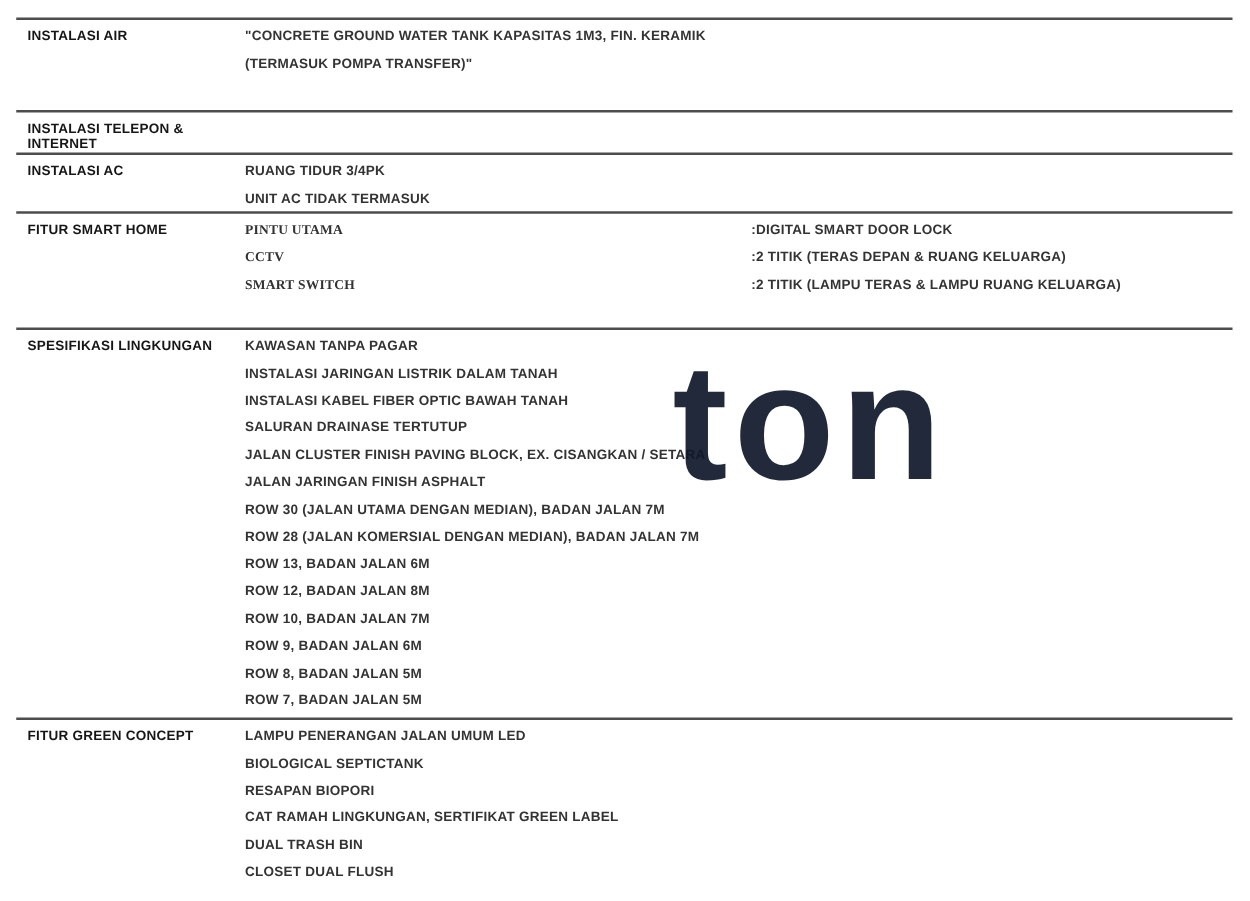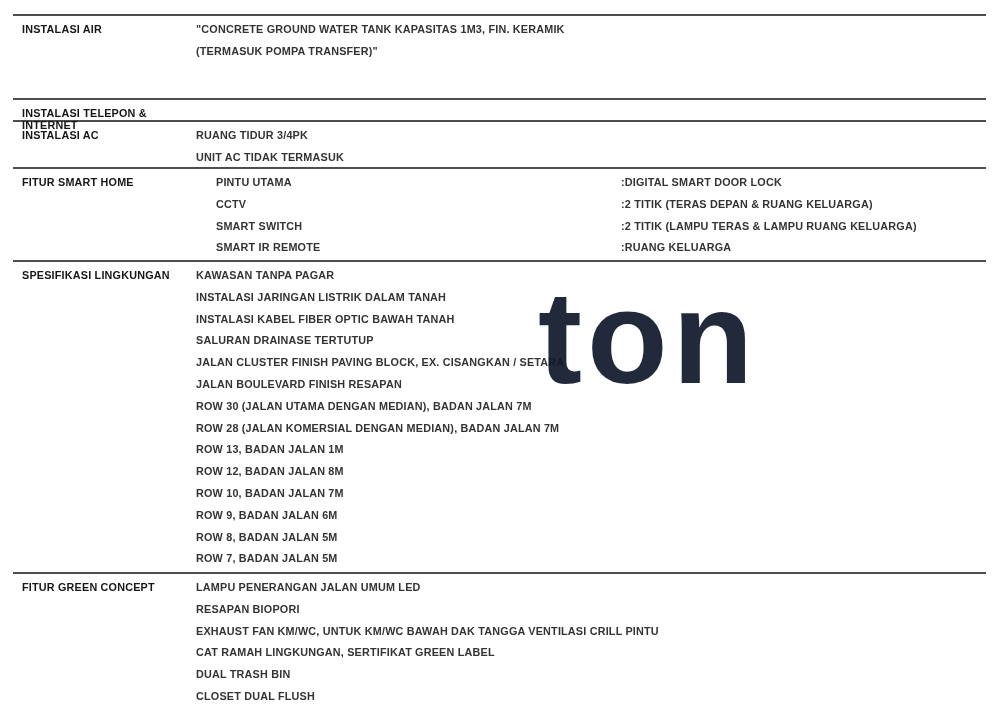--- a/index.html
+++ b/index.html
@@ -16,24 +16,24 @@
     position: absolute;
     left: 13px;
     top: 14px;
     width: 973px;
   }
   section {
     display: flex;
     box-sizing: border-box;
     border-top: 2px solid #4d4d4d;
   }
-  .s1 { height: 84px; }
-  .s2 { height: 22px; }
+  .s1 { height: 74px; }
+  .s2 { height: 34px; }
   .s3 { height: 47px; justify-content: center; }
-  .s4 { height: 93px; gap: 20px; }
+  .s4 { height: 93px; }
   .s5 { height: 312px; }
   .s6 { height: 161px; }
   .label {
     width: 183px;
     box-sizing: border-box;
     padding: 7px 4px 0 9px;
     font-size: 10.8px;
     font-weight: 700;
     letter-spacing: 0.2px;
     color: #161616;
@@ -46,21 +46,21 @@
   .row {
     height: 21.8px;
     display: flex;
     align-items: flex-start;
     font-size: 10.8px;
     font-weight: 700;
     letter-spacing: 0.2px;
     color: #333333;
     white-space: nowrap;
   }
-  .row .item.fixed { width: 405px; flex-shrink: 0; }
+  .row .item.fixed { width: 405px; flex-shrink: 0; font-family: Liberation Serif, serif; }
   .watermark {
     position: absolute;
     left: 538px;
     top: 262px;
     font-size: 132px;
     font-weight: 700;
     letter-spacing: 5px;
     color: #0f172a;
     opacity: 0.92;
     z-index: 5;
@@ -109,24 +109,20 @@
         <span class="value">:DIGITAL SMART DOOR LOCK</span>
       </div>
       <div class="row">
         <span class="item fixed">CCTV</span>
         <span class="value">:2 TITIK (TERAS DEPAN &amp; RUANG KELUARGA)</span>
       </div>
       <div class="row">
         <span class="item fixed">SMART SWITCH</span>
         <span class="value">:2 TITIK (LAMPU TERAS &amp; LAMPU RUANG KELUARGA)</span>
       </div>
-      <div class="row">
-        <span class="item fixed">SMART IR REMOTE</span>
-        <span class="value">:RUANG KELUARGA</span>
-      </div>
     </div>
   </section>
 
   <section class="s5">
     <div class="label">SPESIFIKASI LINGKUNGAN</div>
     <div class="rows">
       <div class="row">
           <span class="item">KAWASAN TANPA PAGAR</span>
         </div>
       <div class="row">
@@ -135,30 +131,30 @@
       <div class="row">
           <span class="item">INSTALASI KABEL FIBER OPTIC BAWAH TANAH</span>
         </div>
       <div class="row">
           <span class="item">SALURAN DRAINASE TERTUTUP</span>
         </div>
       <div class="row">
           <span class="item">JALAN CLUSTER FINISH PAVING BLOCK, EX. CISANGKAN / SETARA</span>
         </div>
       <div class="row">
-          <span class="item">JALAN BOULEVARD FINISH RESAPAN</span>
+          <span class="item">JALAN JARINGAN FINISH ASPHALT</span>
         </div>
       <div class="row">
           <span class="item">ROW 30 (JALAN UTAMA DENGAN MEDIAN), BADAN JALAN 7M</span>
         </div>
       <div class="row">
           <span class="item">ROW 28 (JALAN KOMERSIAL DENGAN MEDIAN), BADAN JALAN 7M</span>
         </div>
       <div class="row">
-          <span class="item">ROW 13, BADAN JALAN 1M</span>
+          <span class="item">ROW 13, BADAN JALAN 6M</span>
         </div>
       <div class="row">
           <span class="item">ROW 12, BADAN JALAN 8M</span>
         </div>
       <div class="row">
           <span class="item">ROW 10, BADAN JALAN 7M</span>
         </div>
       <div class="row">
           <span class="item">ROW 9, BADAN JALAN 6M</span>
         </div>
@@ -171,24 +167,24 @@
     </div>
   </section>
 
   <section class="s6">
     <div class="label">FITUR GREEN CONCEPT</div>
     <div class="rows">
       <div class="row">
           <span class="item">LAMPU PENERANGAN JALAN UMUM LED</span>
         </div>
       <div class="row">
-          <span class="item">RESAPAN BIOPORI</span>
+          <span class="item">BIOLOGICAL SEPTICTANK</span>
         </div>
       <div class="row">
-          <span class="item">EXHAUST FAN KM/WC, UNTUK KM/WC BAWAH DAK TANGGA VENTILASI CRILL PINTU</span>
+          <span class="item">RESAPAN BIOPORI</span>
         </div>
       <div class="row">
           <span class="item">CAT RAMAH LINGKUNGAN, SERTIFIKAT GREEN LABEL</span>
         </div>
       <div class="row">
           <span class="item">DUAL TRASH BIN</span>
         </div>
       <div class="row">
           <span class="item">CLOSET DUAL FLUSH</span>
         </div>

